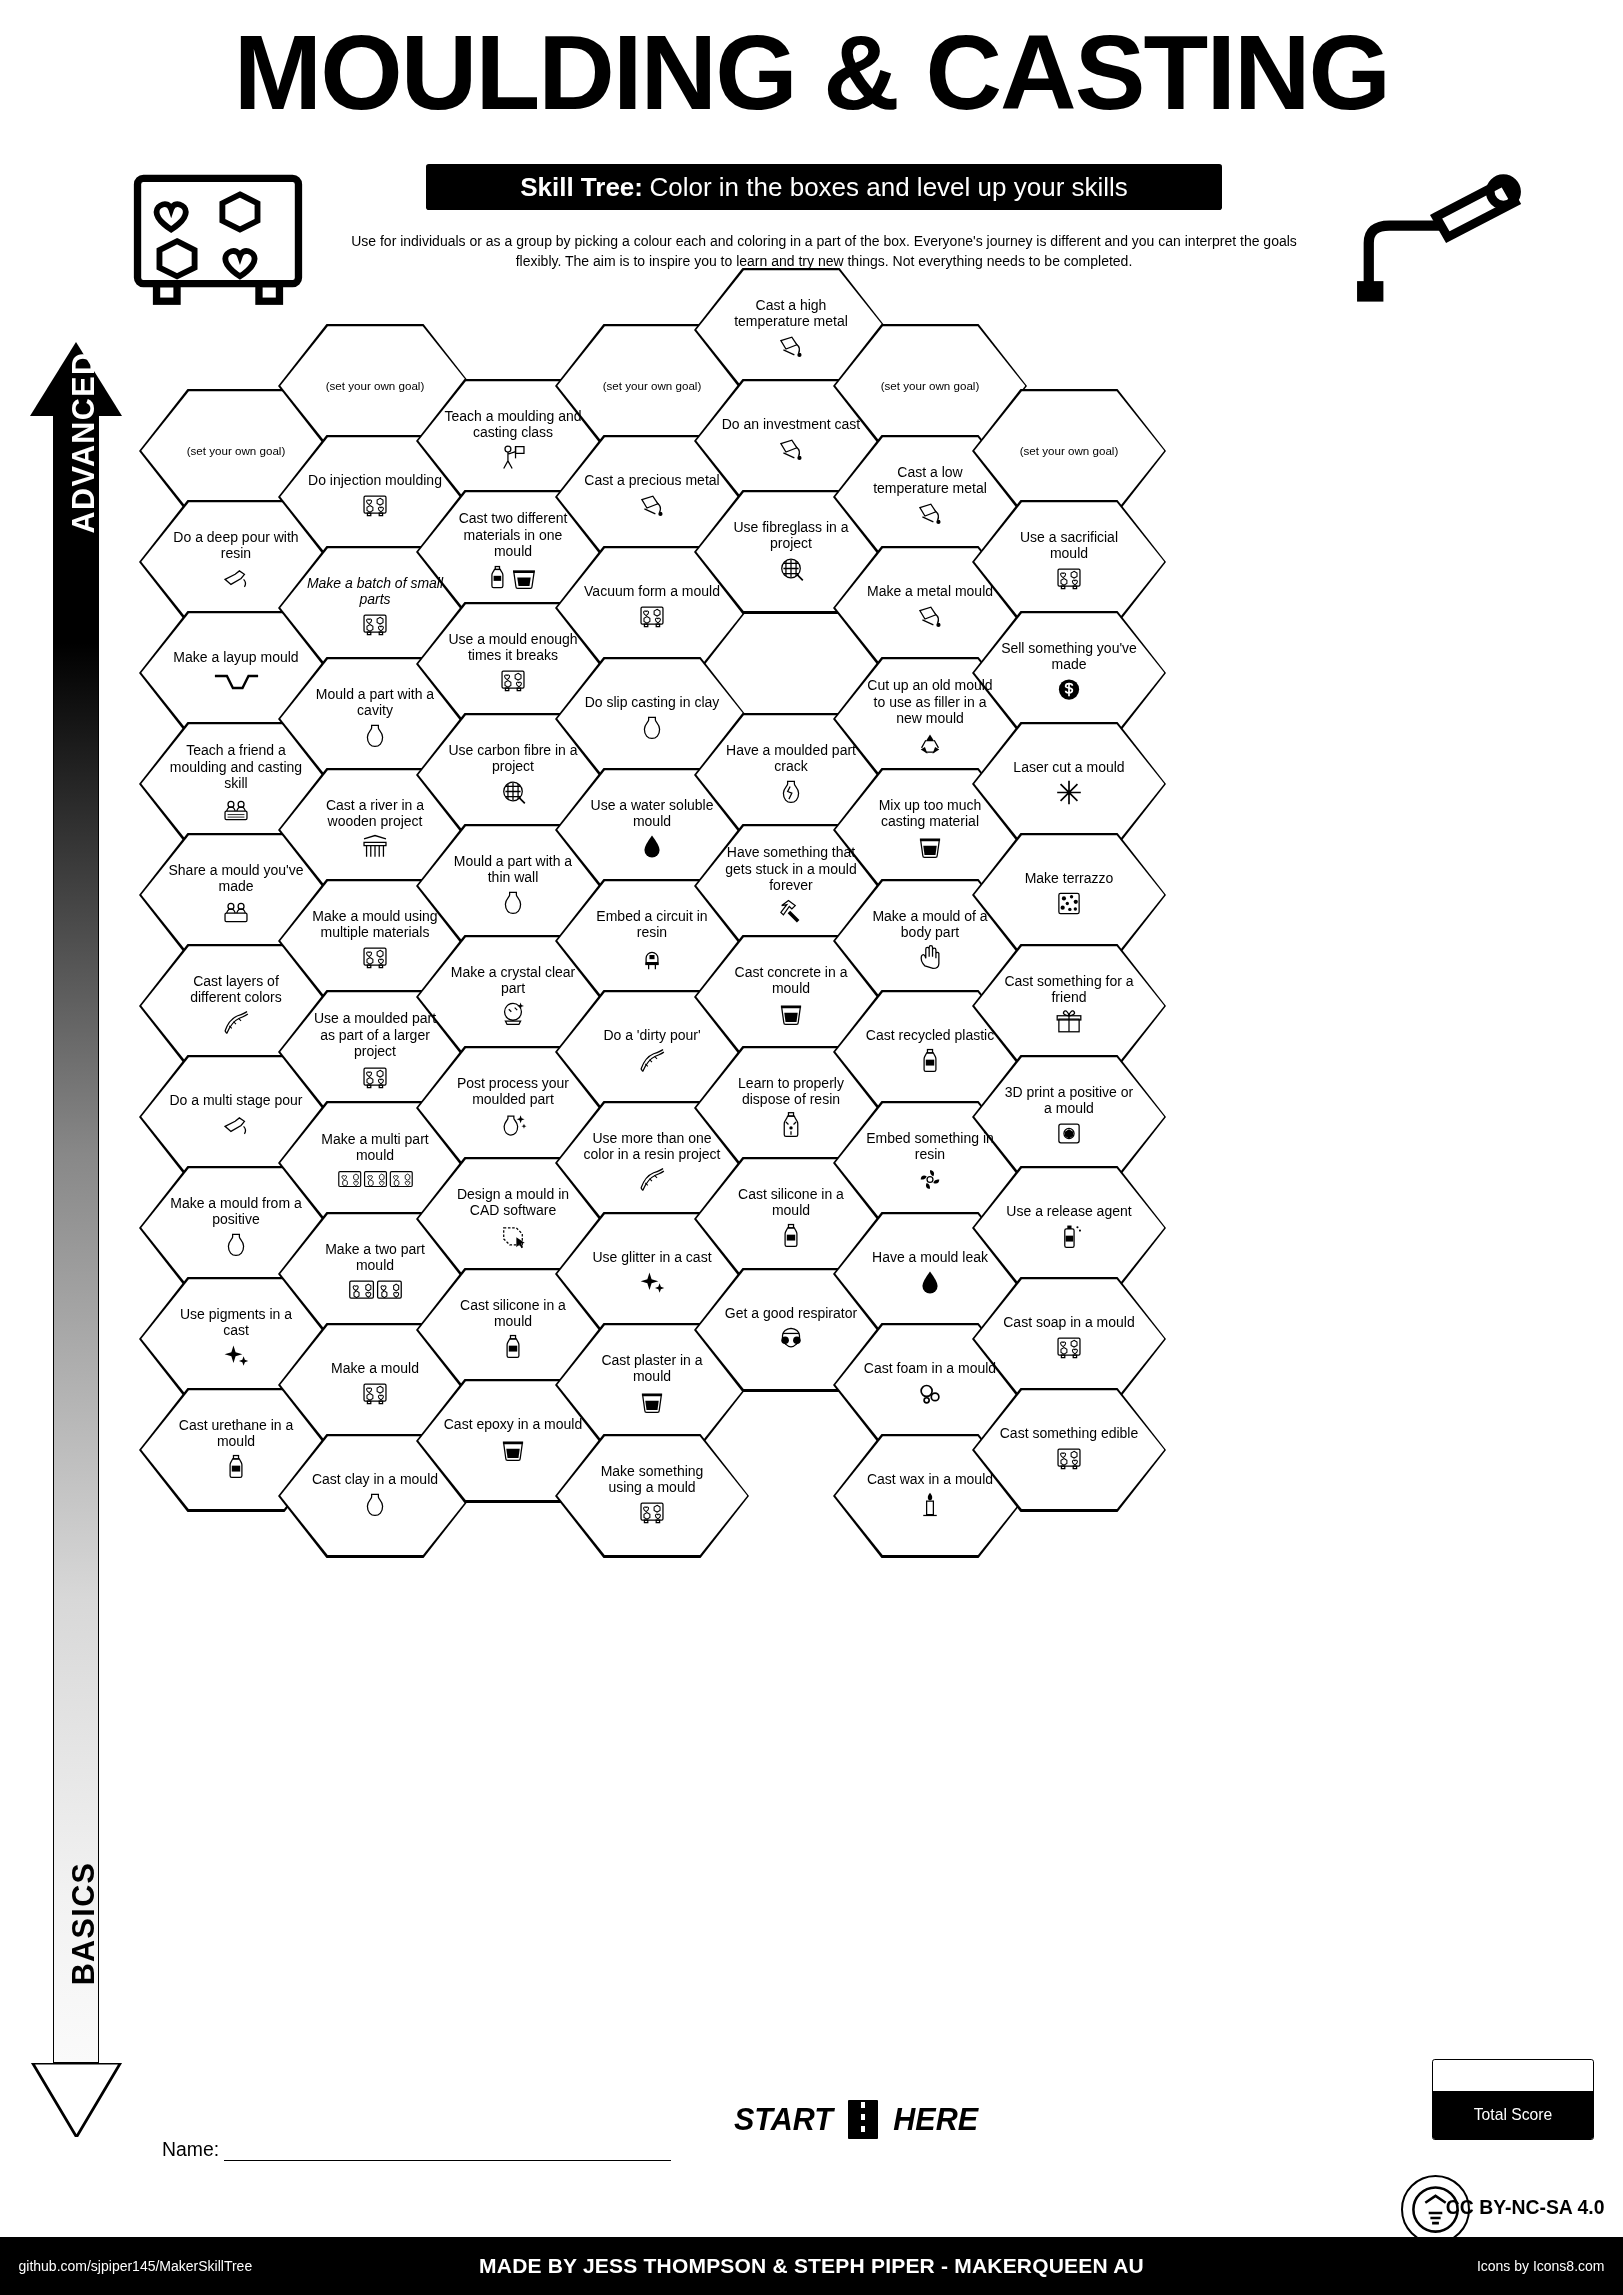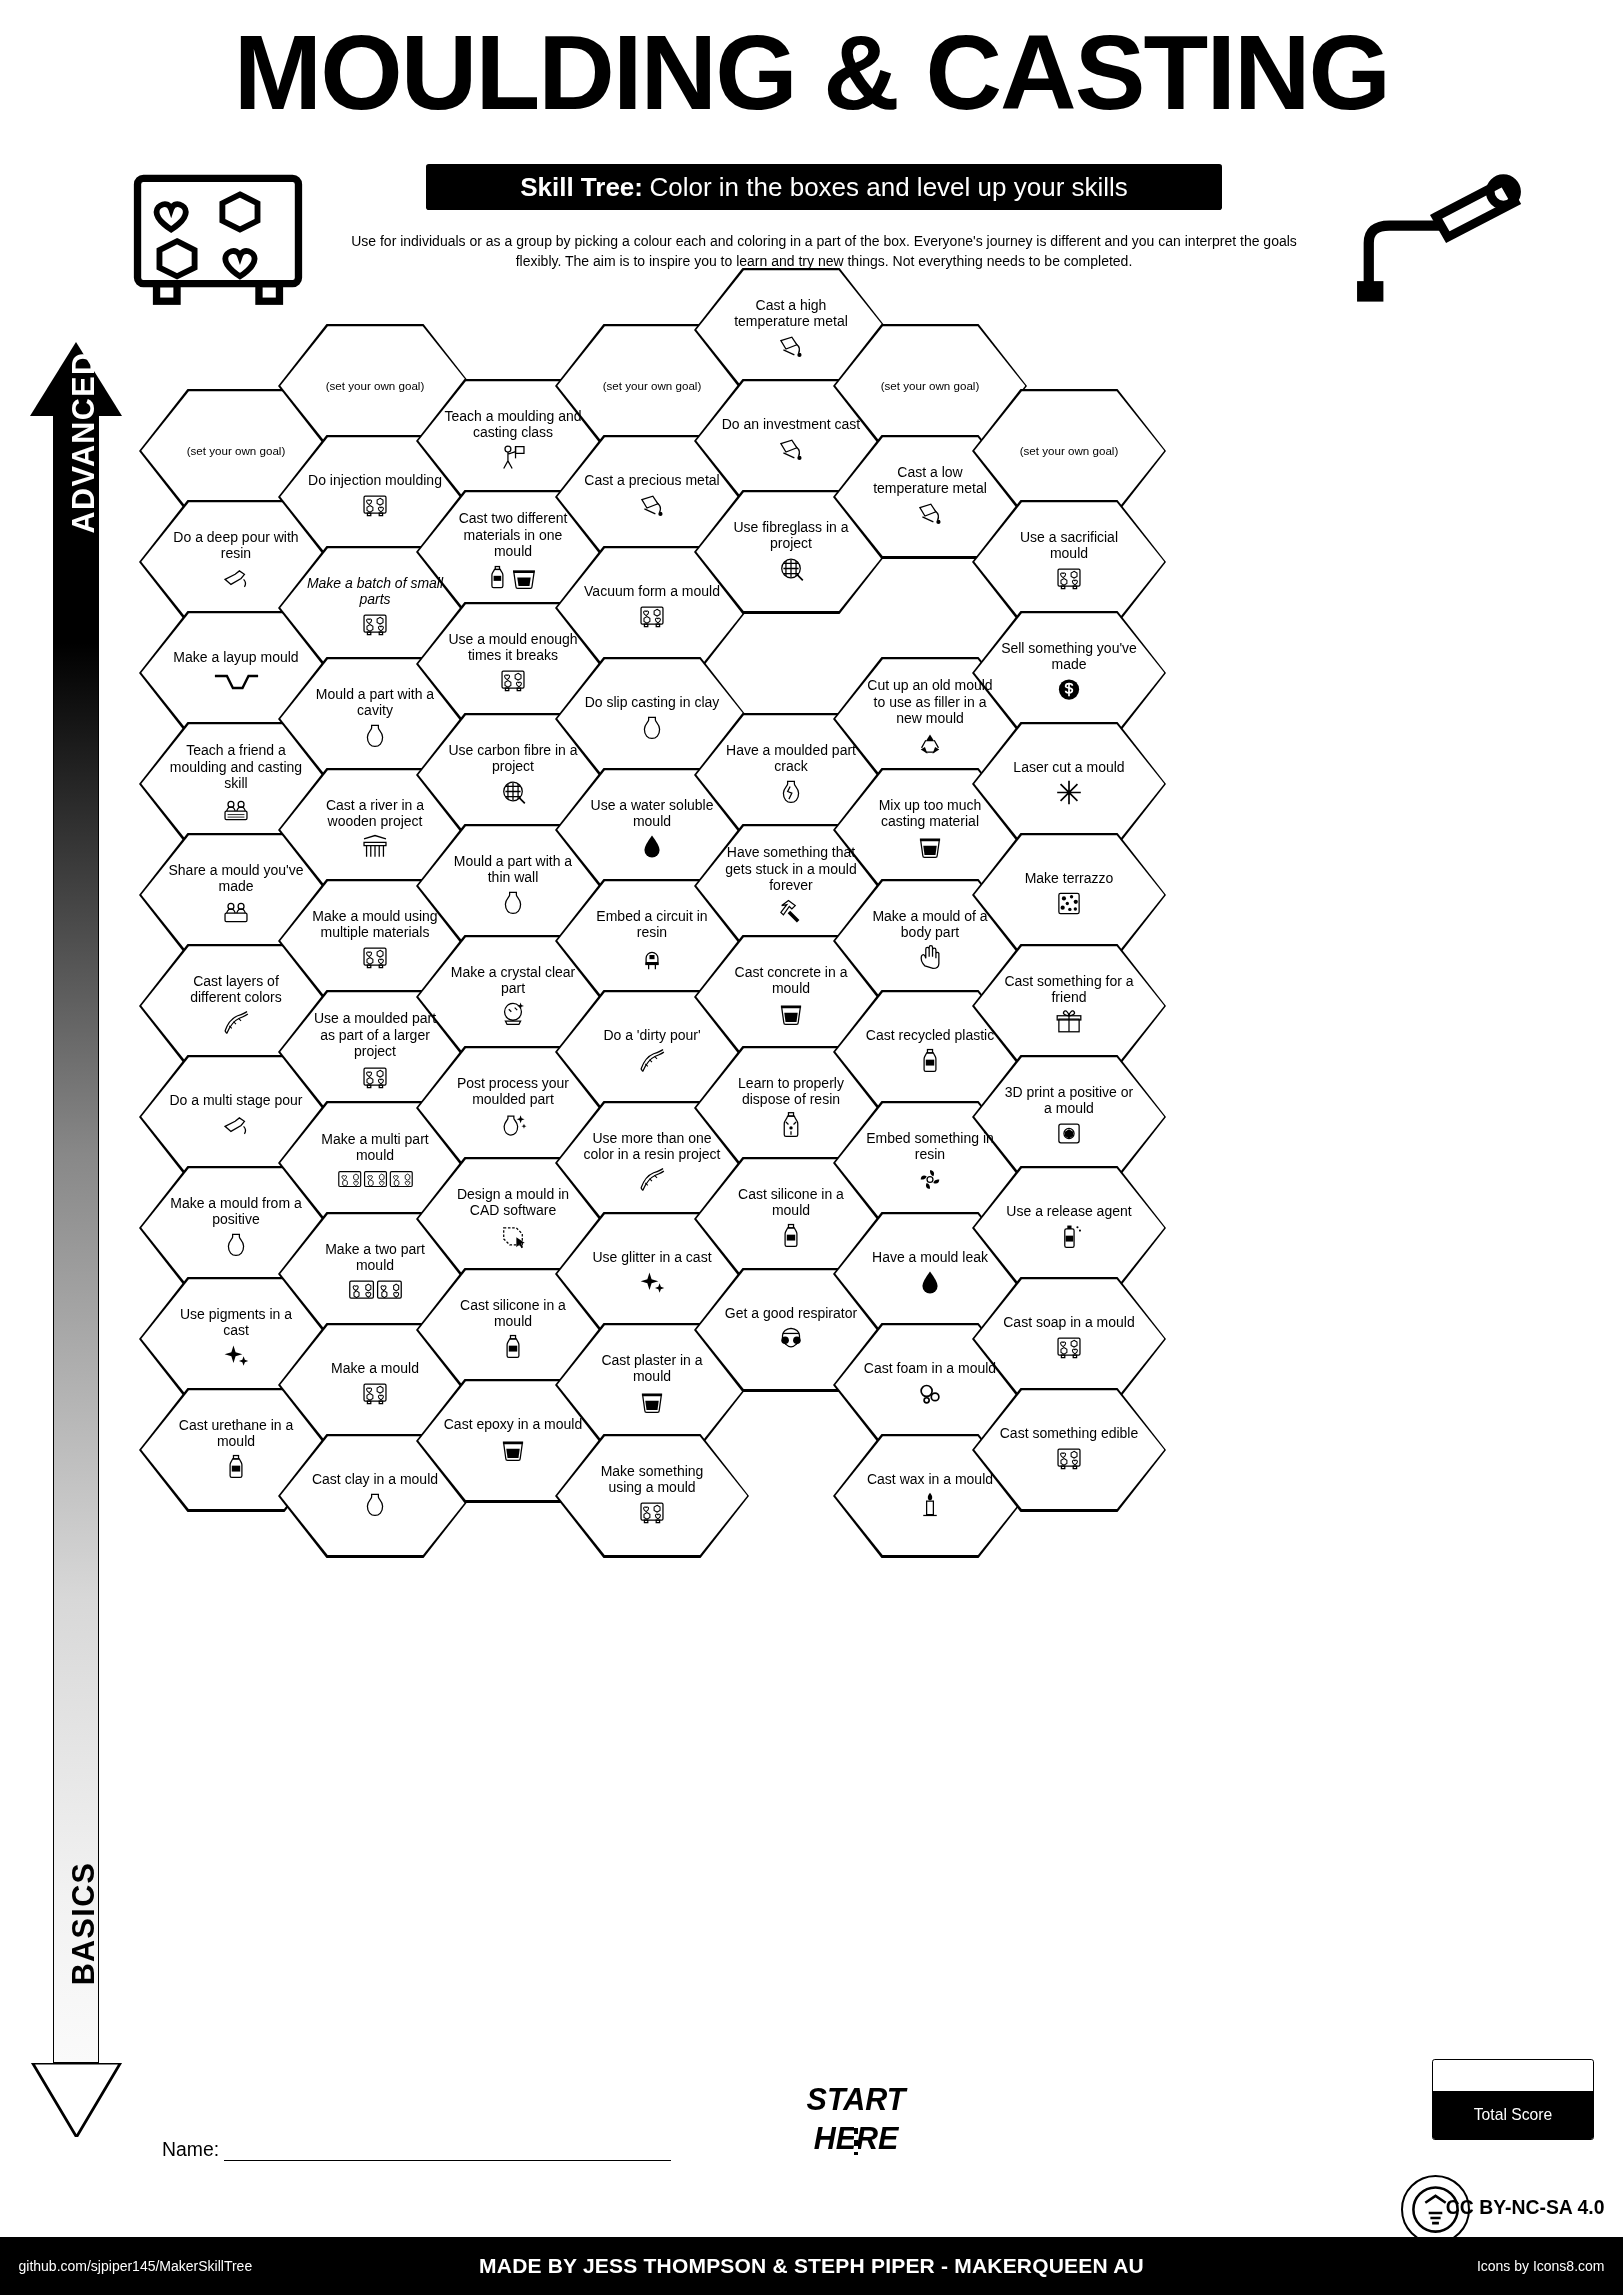--- a/index.html
+++ b/index.html
@@ -82,22 +82,22 @@
     display:flex;flex-direction:column;align-items:center;justify-content:center;
   }
   .hex .txt{font-size:14px;line-height:1.18;}
   .hex .ico{margin-top:3.7px;font-size:21px;line-height:1;}
   .hex.goal .txt{font-size:11.6px;}
   .hex.goal .content{padding-bottom:0;}
 
   
   #start-here{
     position:absolute;left:680px;top:2096px;width:352px;height:46px;
-    display:flex;align-items:center;justify-content:center;gap:2px;
-    font-size:30.5px;font-weight:bold;font-style:italic;flex-direction:column;
+    display:flex;align-items:center;justify-content:center;gap:15px;
+    font-size:30.5px;font-weight:bold;font-style:italic;
   }
   #start-here .road{
     width:30.5px;height:39px;background:#000;position:relative;border-radius:0.9px;
   }
   #start-here .road:before{
     content:"";position:absolute;left:13.4px;top:2.8px;width:3.7px;height:33px;
     background:repeating-linear-gradient(to bottom,#fff 0 6.5px,#000 6.5px 12px);
   }
   #name-line{
     position:absolute;left:162px;top:2138px;width:509px;
@@ -839,20 +839,33 @@
       <div class="content">
         <div class="txt">Cast a low temperature metal</div>
         <div class="ico"><svg viewBox="0 0 64 64" width="32" height="27">
             <path d="M8 18 L34 10 L46 28 L20 38 Z" fill="none" stroke="#000" stroke-width="3"></path>
             <path d="M44 26 Q56 34 50 48" fill="none" stroke="#000" stroke-width="3"></path>
             <path d="M14 40 L40 52" fill="none" stroke="#000" stroke-width="3"></path>
             <circle cx="52" cy="52" r="5" fill="#000"></circle>
           </svg></div>
       </div>
     </div>
+    <div class="hex" style="left: 833px; top: 546px;">
+      <div class="hexbg"></div>
+      <div class="hexin"></div>
+      <div class="content">
+        <div class="txt">Make a metal mould</div>
+        <div class="ico"><svg viewBox="0 0 64 64" width="32" height="27">
+            <path d="M8 18 L34 10 L46 28 L20 38 Z" fill="none" stroke="#000" stroke-width="3"></path>
+            <path d="M44 26 Q56 34 50 48" fill="none" stroke="#000" stroke-width="3"></path>
+            <path d="M14 40 L40 52" fill="none" stroke="#000" stroke-width="3"></path>
+            <circle cx="52" cy="52" r="5" fill="#000"></circle>
+          </svg></div>
+      </div>
+    </div>
     <div class="hex" style="left: 833px; top: 657px;">
       <div class="hexbg"></div>
       <div class="hexin"></div>
       <div class="content">
         <div class="txt">Cut up an old mould to use as filler in a new mould</div>
         <div class="ico"><svg viewBox="0 0 64 64" width="32" height="27">
             <path d="M32 8 L42 24 H22 Z" fill="#000"></path>
             <path d="M54 44 L38 54 L44 38 Z" fill="#000"></path>
             <path d="M10 44 L26 54 L20 38 Z" fill="#000"></path>
             <path d="M22 22 L12 40 M42 22 L52 40 M22 50 h20" fill="none" stroke="#000" stroke-width="3"></path>

